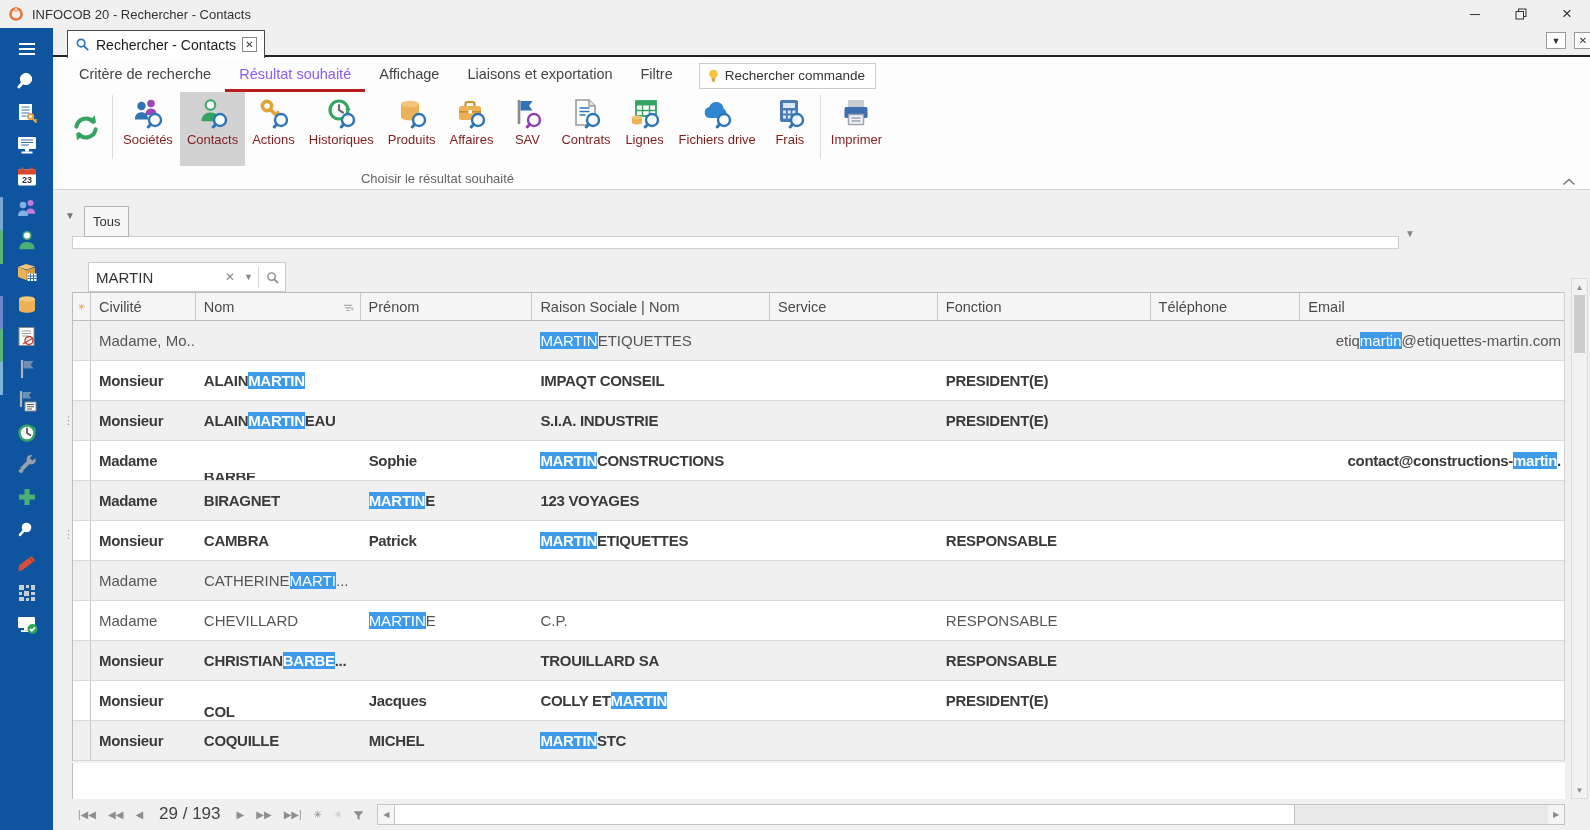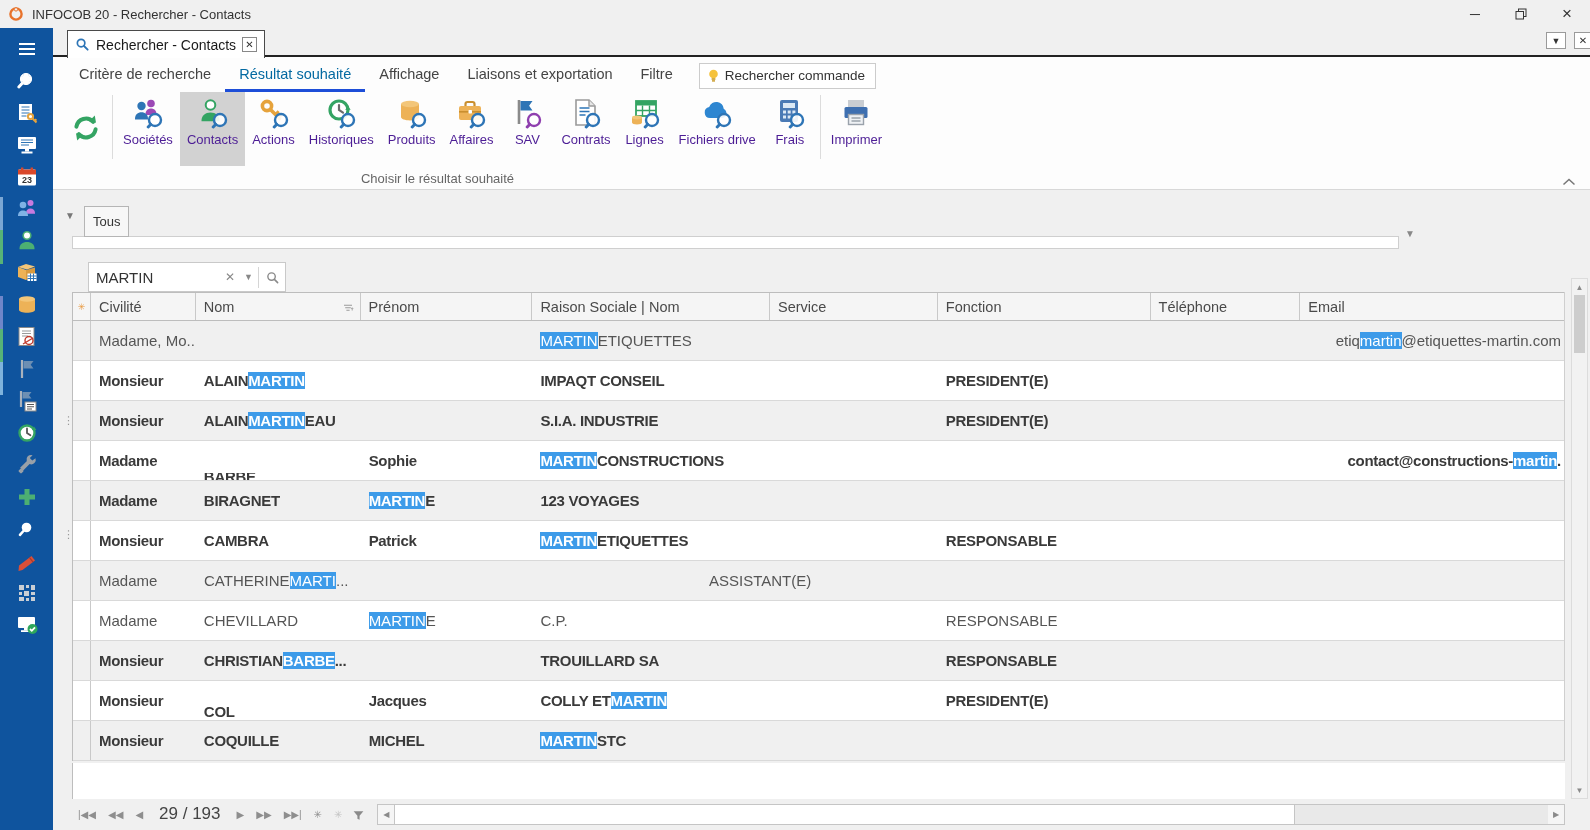--- a/index.html
+++ b/index.html
@@ -38,30 +38,30 @@
                background:#fff; display:flex; align-items:center; justify-content:center;
                font-size:9px; color:#333; }
   .tabbar-x { position:absolute; right:-2px; top:4px; width:18px; height:17px; border:1px solid #9a9a9a;
               background:#fff; font-size:10px; display:flex; align-items:center; justify-content:center; color:#333;}
 
   
   .ribbon { position:absolute; left:0; top:31px; width:1537px; height:131px; background:#fdfdfd;
             border-bottom:1px solid #d8d8d8; }
   .menu-row { height:33px; display:flex; align-items:center; padding-left:12px; }
   .menu-tab { padding:0 14px; font-size:14.5px; color:#444; height:33px; line-height:31px; }
-  .menu-tab.active { border-bottom:3px solid #1d4ed8; color:#0369a1; }
+  .menu-tab.active { border-bottom:3px solid #b91c1c; color:#8b5cf6; }
   .cmd-search { margin-left:12px; border:1px solid #ccc; background:#fff; height:26px;
                 display:flex; align-items:center; gap:6px; padding:0 10px 0 8px; font-size:13.5px; color:#333; }
   .bulb { width:11px; height:14px; }
   .toolbar { height:76px; display:flex; align-items:flex-start; padding-left:10px; }
   .tb-refresh { width:46px; height:72px; display:flex; align-items:center; justify-content:center; }
   .tb-refresh svg { width:32px; height:32px; }
   .tb-sep { width:1px; height:64px; background:#dcdcdc; margin:3px 3px 0 3px; }
   .tb-btn { min-width:54px; padding:5px 7px 2px; display:flex; flex-direction:column; align-items:center;
-            gap:4px; font-size:13px; color:#4c1d95; height:74px; }
+            gap:4px; font-size:13px; color:#7f1d1d; height:74px; }
   .tb-btn.selected { background:#d2d2d2; }
   .tb-ico { width:32px; height:32px; }
   .tb-ico svg { width:32px; height:32px; }
   .tb-lbl { text-align:center; line-height:14px; white-space:pre-line; }
   .group-label { position:absolute; left:62px; top:112px; width:645px; text-align:center;
                  font-size:13px; color:#666; }
   .ribbon-chevron { position:absolute; right:14px; top:114px; width:14px; height:10px; }
 
   
   .content { position:absolute; left:0; top:162px; width:1537px; height:640px; background:#f0f0f0; }
@@ -684,23 +684,20 @@
             <div class="g-cell" style="width: 105px;">
               <span>Madame</span>
             </div>
             <div class="g-cell" style="width: 165px;">
               <span>CATHERINE </span>
               <span class="hl">MARTI</span>
               <span>...</span>
             </div>
             <div class="g-cell" style="width: 172px;"></div>
             <div class="g-cell" style="width: 168px;"></div>
-            <div class="g-cell" style="width: 213px;">
-              <span>ASSISTANT(E)</span>
-            </div>
             <div class="g-cell" style="width: 150px;"></div>
             <div class="g-cell email" style="width: 264px;"></div>
           </div>
           <div class="g-row">
             <div class="g-cell marker" style="width: 18px;"></div>
             <div class="g-cell" style="width: 105px;">
               <span>Madame</span>
             </div>
             <div class="g-cell" style="width: 165px;">
               <span>CHEVILLARD</span>

